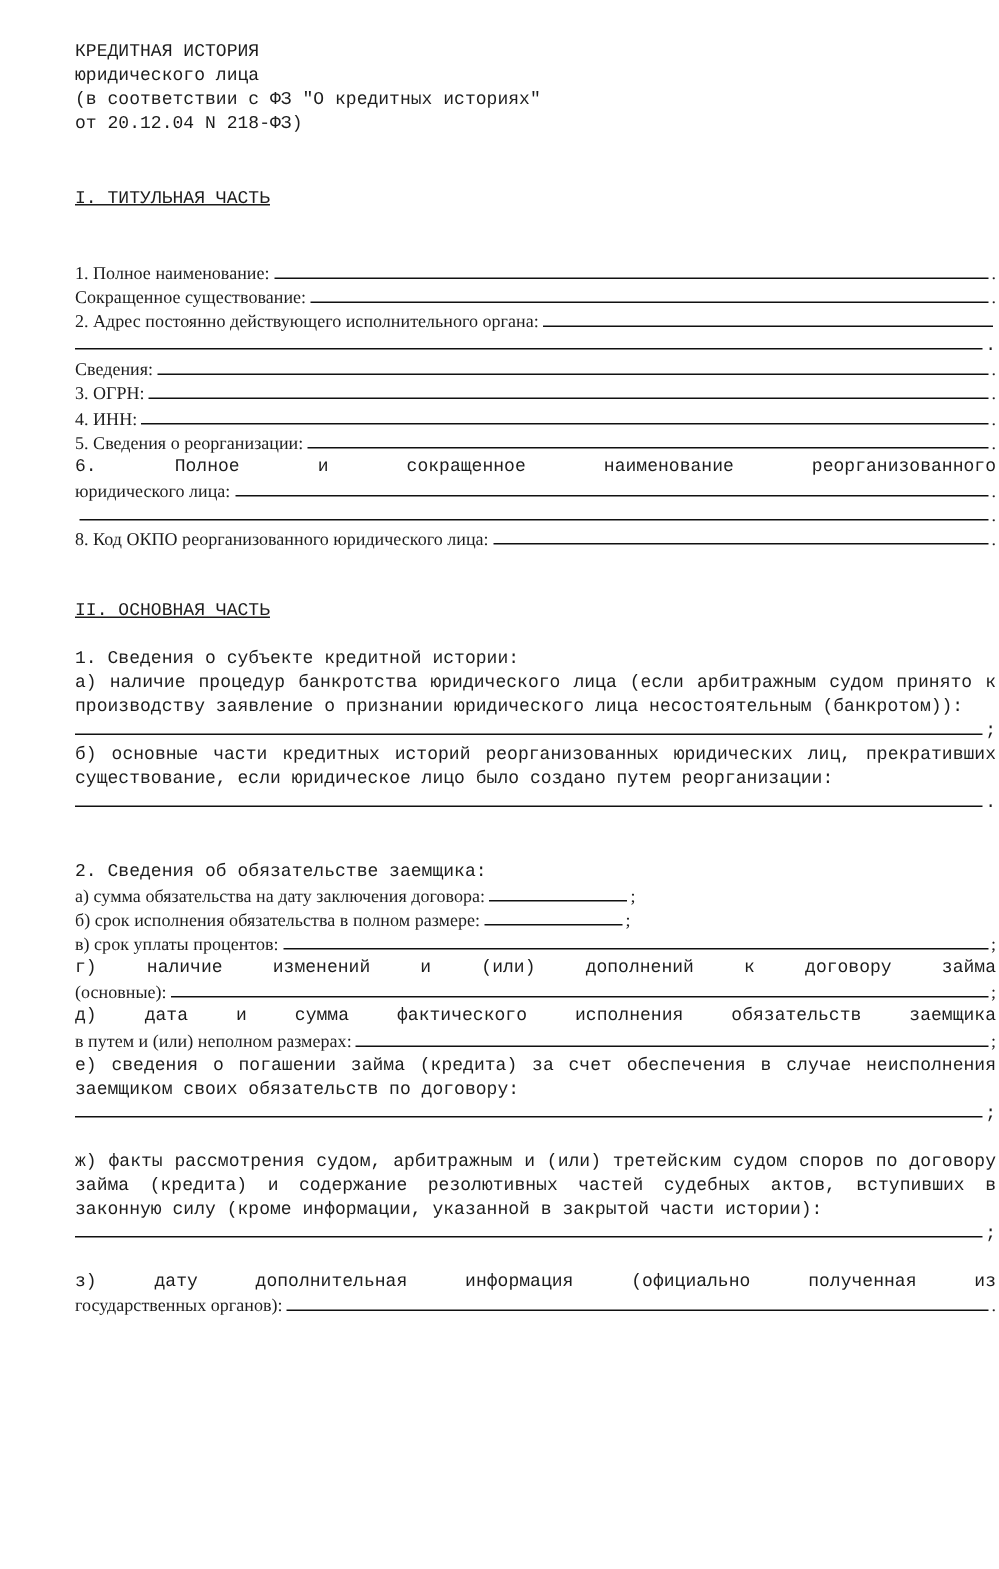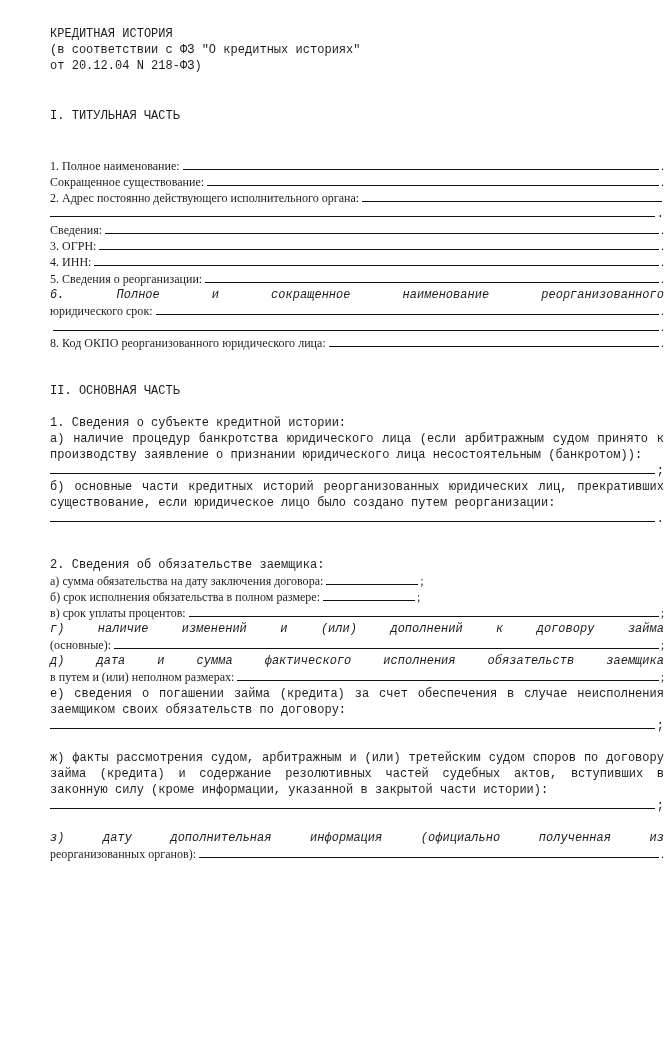--- a/index.html
+++ b/index.html
@@ -37,21 +37,20 @@
   
   .line {
     white-space: pre;
     margin: 0;
   }
   .just {
     text-align: justify;
     text-align-last: justify;
     margin: 0;
     white-space: normal;
-    font-style: italic;
   }
   .para {
     text-align: justify;
     margin: 0;
     white-space: normal;
   }
 
   
   .gap-title { height: 34px; }
   .gap-sec   { height: 34px; }
@@ -83,30 +82,31 @@
     width: 100%;
   }
   .rule-full .bar {
     flex: 1 1 auto;
     border-bottom: 1.35px solid #101010;
     height: 9px;
   }
   .rule-full .term { flex: 0 0 auto; padding-left: 2px; }
   .w-md  { width: 92px; }
 
-  .sec-head { white-space: pre; margin: 0; }
+  .sec-head { white-space: pre; margin: 0; text-decoration: underline; }
 </style>
 </head>
 <body>
 
 <div class="page">
   <div class="doc">
 
     <div>
       <div class="line">КРЕДИТНАЯ ИСТОРИЯ</div>
+      <div class="line">юридического лица</div>
       <div class="line">(в соответствии с ФЗ "О кредитных историях"</div>
       <div class="line">от 20.12.04 N 218-ФЗ)</div>
     </div>
 
     <div class="gap-title"></div>
 
     <div class="sec-head">I. ТИТУЛЬНАЯ ЧАСТЬ</div>
 
     <div class="gap-sec"></div>
 
@@ -150,21 +150,21 @@
     </div>
 
     <div class="row">
       <span class="lbl">5. Сведения о реорганизации:</span>
       <span class="fill-flex"></span>
       <span class="term">.</span>
     </div>
 
     <div class="just">6. Полное и сокращенное наименование реорганизованного</div>
     <div class="row">
-      <span class="lbl">юридического срок:</span>
+      <span class="lbl">юридического лица:</span>
       <span class="fill-flex"></span>
       <span class="term">.</span>
     </div>
 
     <div class="row">
       <span class="fill-flex"></span>
       <span class="term">.</span>
     </div>
 
     <div class="row">
@@ -240,19 +240,19 @@
     <div class="para">ж) факты рассмотрения судом, арбитражным и (или) третейским судом споров по договору займа (кредита) и содержание резолютивных частей судебных актов, вступивших в законную силу (кроме информации, указанной в закрытой части истории):</div>
     <div class="rule-full">
       <span class="bar"></span>
       <span class="term">;</span>
     </div>
 
     <div class="gap-small"></div>
 
     <div class="just">з) дату дополнительная информация (официально полученная из</div>
     <div class="row">
-      <span class="lbl">реорганизованных органов):</span>
+      <span class="lbl">государственных органов):</span>
       <span class="fill-flex"></span>
       <span class="term">.</span>
     </div>
 
   </div>
 </div>
 
 </body></html>

